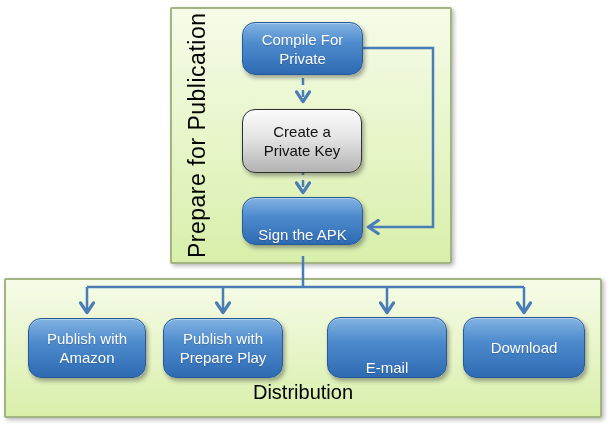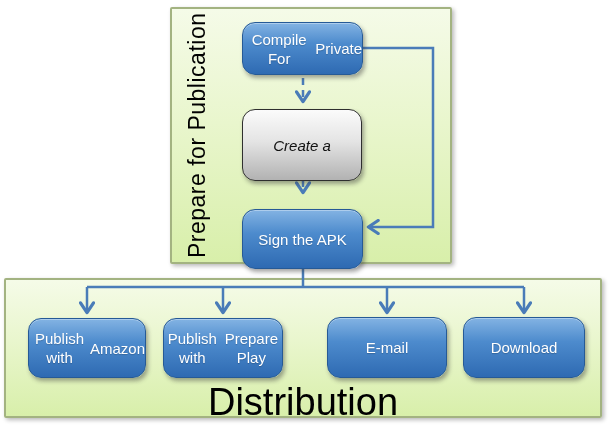--- a/index.html
+++ b/index.html
@@ -34,21 +34,21 @@
     font-size: 23px;
     letter-spacing: 0.5px;
     color: #000000;
     white-space: nowrap;
   }
   .d-label {
     position: absolute;
     left: 4px; top: 381px;
     width: 598px; height: 36px;
     text-align: center;
-    font-size: 38px;
+    font-size: 20px;
     color: #000000;
   }
 
   
   .connectors {
     position: absolute;
     left: 0; top: 0;
     pointer-events: none;
   }
   .edge {
@@ -57,21 +57,21 @@
     stroke-width: 2.5;
     stroke-linejoin: miter;
   }
   .dashed { stroke-dasharray: 7 5; }
 
   
   .node {
     position: absolute;
     box-sizing: border-box;
     display: flex;
-    flex-direction: row;
+    flex-direction: column;
     align-items: center;
     justify-content: center;
     border-radius: 13px;
     font-size: 15px;
     line-height: 19px;
     text-align: center;
   }
   .node-blue {
     background: linear-gradient(180deg, #83b3e3 0%, #4d8bcd 40%, #2e6ab2 100%);
     border: 1px solid #265a96;
@@ -79,25 +79,25 @@
     box-shadow: 2px 3px 4px rgba(60,60,60,0.45), inset 0 1px 0 rgba(255,255,255,0.35);
     text-shadow: 0 1px 1px rgba(0,0,0,0.2);
   }
   .node-gray {
     background: linear-gradient(180deg, #fbfbfb 0%, #e4e4e4 45%, #b2b2b2 100%);
     border: 1.5px solid #2f2f2f;
     color: #111111;
     box-shadow: 2px 3px 4px rgba(60,60,60,0.45);
   }
   .node-compile  { left: 242px; top: 22px;  width: 121px; height: 53px; }
-  .node-key      { left: 242px; top: 109px; width: 120px; height: 72px; font-style: italic; }
-  .node-sign     { left: 242px; top: 209px; width: 121px; height: 60px; }
+  .node-key      { left: 242px; top: 109px; width: 120px; height: 64px; }
+  .node-sign     { left: 242px; top: 197px; width: 121px; height: 48px; justify-content: flex-end; }
   .node-amazon   { left: 28px;  top: 318px; width: 118px; height: 60px; }
   .node-google   { left: 163px; top: 318px; width: 120px; height: 60px; }
-  .node-email    { left: 327px; top: 317px; width: 120px; height: 61px; }
+  .node-email    { left: 327px; top: 317px; width: 120px; height: 61px; justify-content: flex-end; }
   .node-download { left: 463px; top: 317px; width: 122px; height: 61px; }
 </style>
 </head>
 <body>
 
 <div class="stage">
 
   <section class="group group-prepare"></section>
   <section class="group group-distribution"></section>
 
@@ -120,20 +120,21 @@
     <path class="edge" d="M387,287 L387,311" marker-end="url(#arrowOpen)"></path>
     <path class="edge" d="M524,287 L524,311" marker-end="url(#arrowOpen)"></path>
   </svg>
 
   <div class="node node-blue node-compile">
     <span>Compile For</span>
     <span>Private</span>
   </div>
   <div class="node node-gray node-key">
     <span>Create a</span>
+    <span>Private Key</span>
   </div>
   <div class="node node-blue node-sign">
     <span>Sign the APK</span>
   </div>
 
   <div class="node node-blue node-amazon">
     <span>Publish with</span>
     <span>Amazon</span>
   </div>
   <div class="node node-blue node-google">

